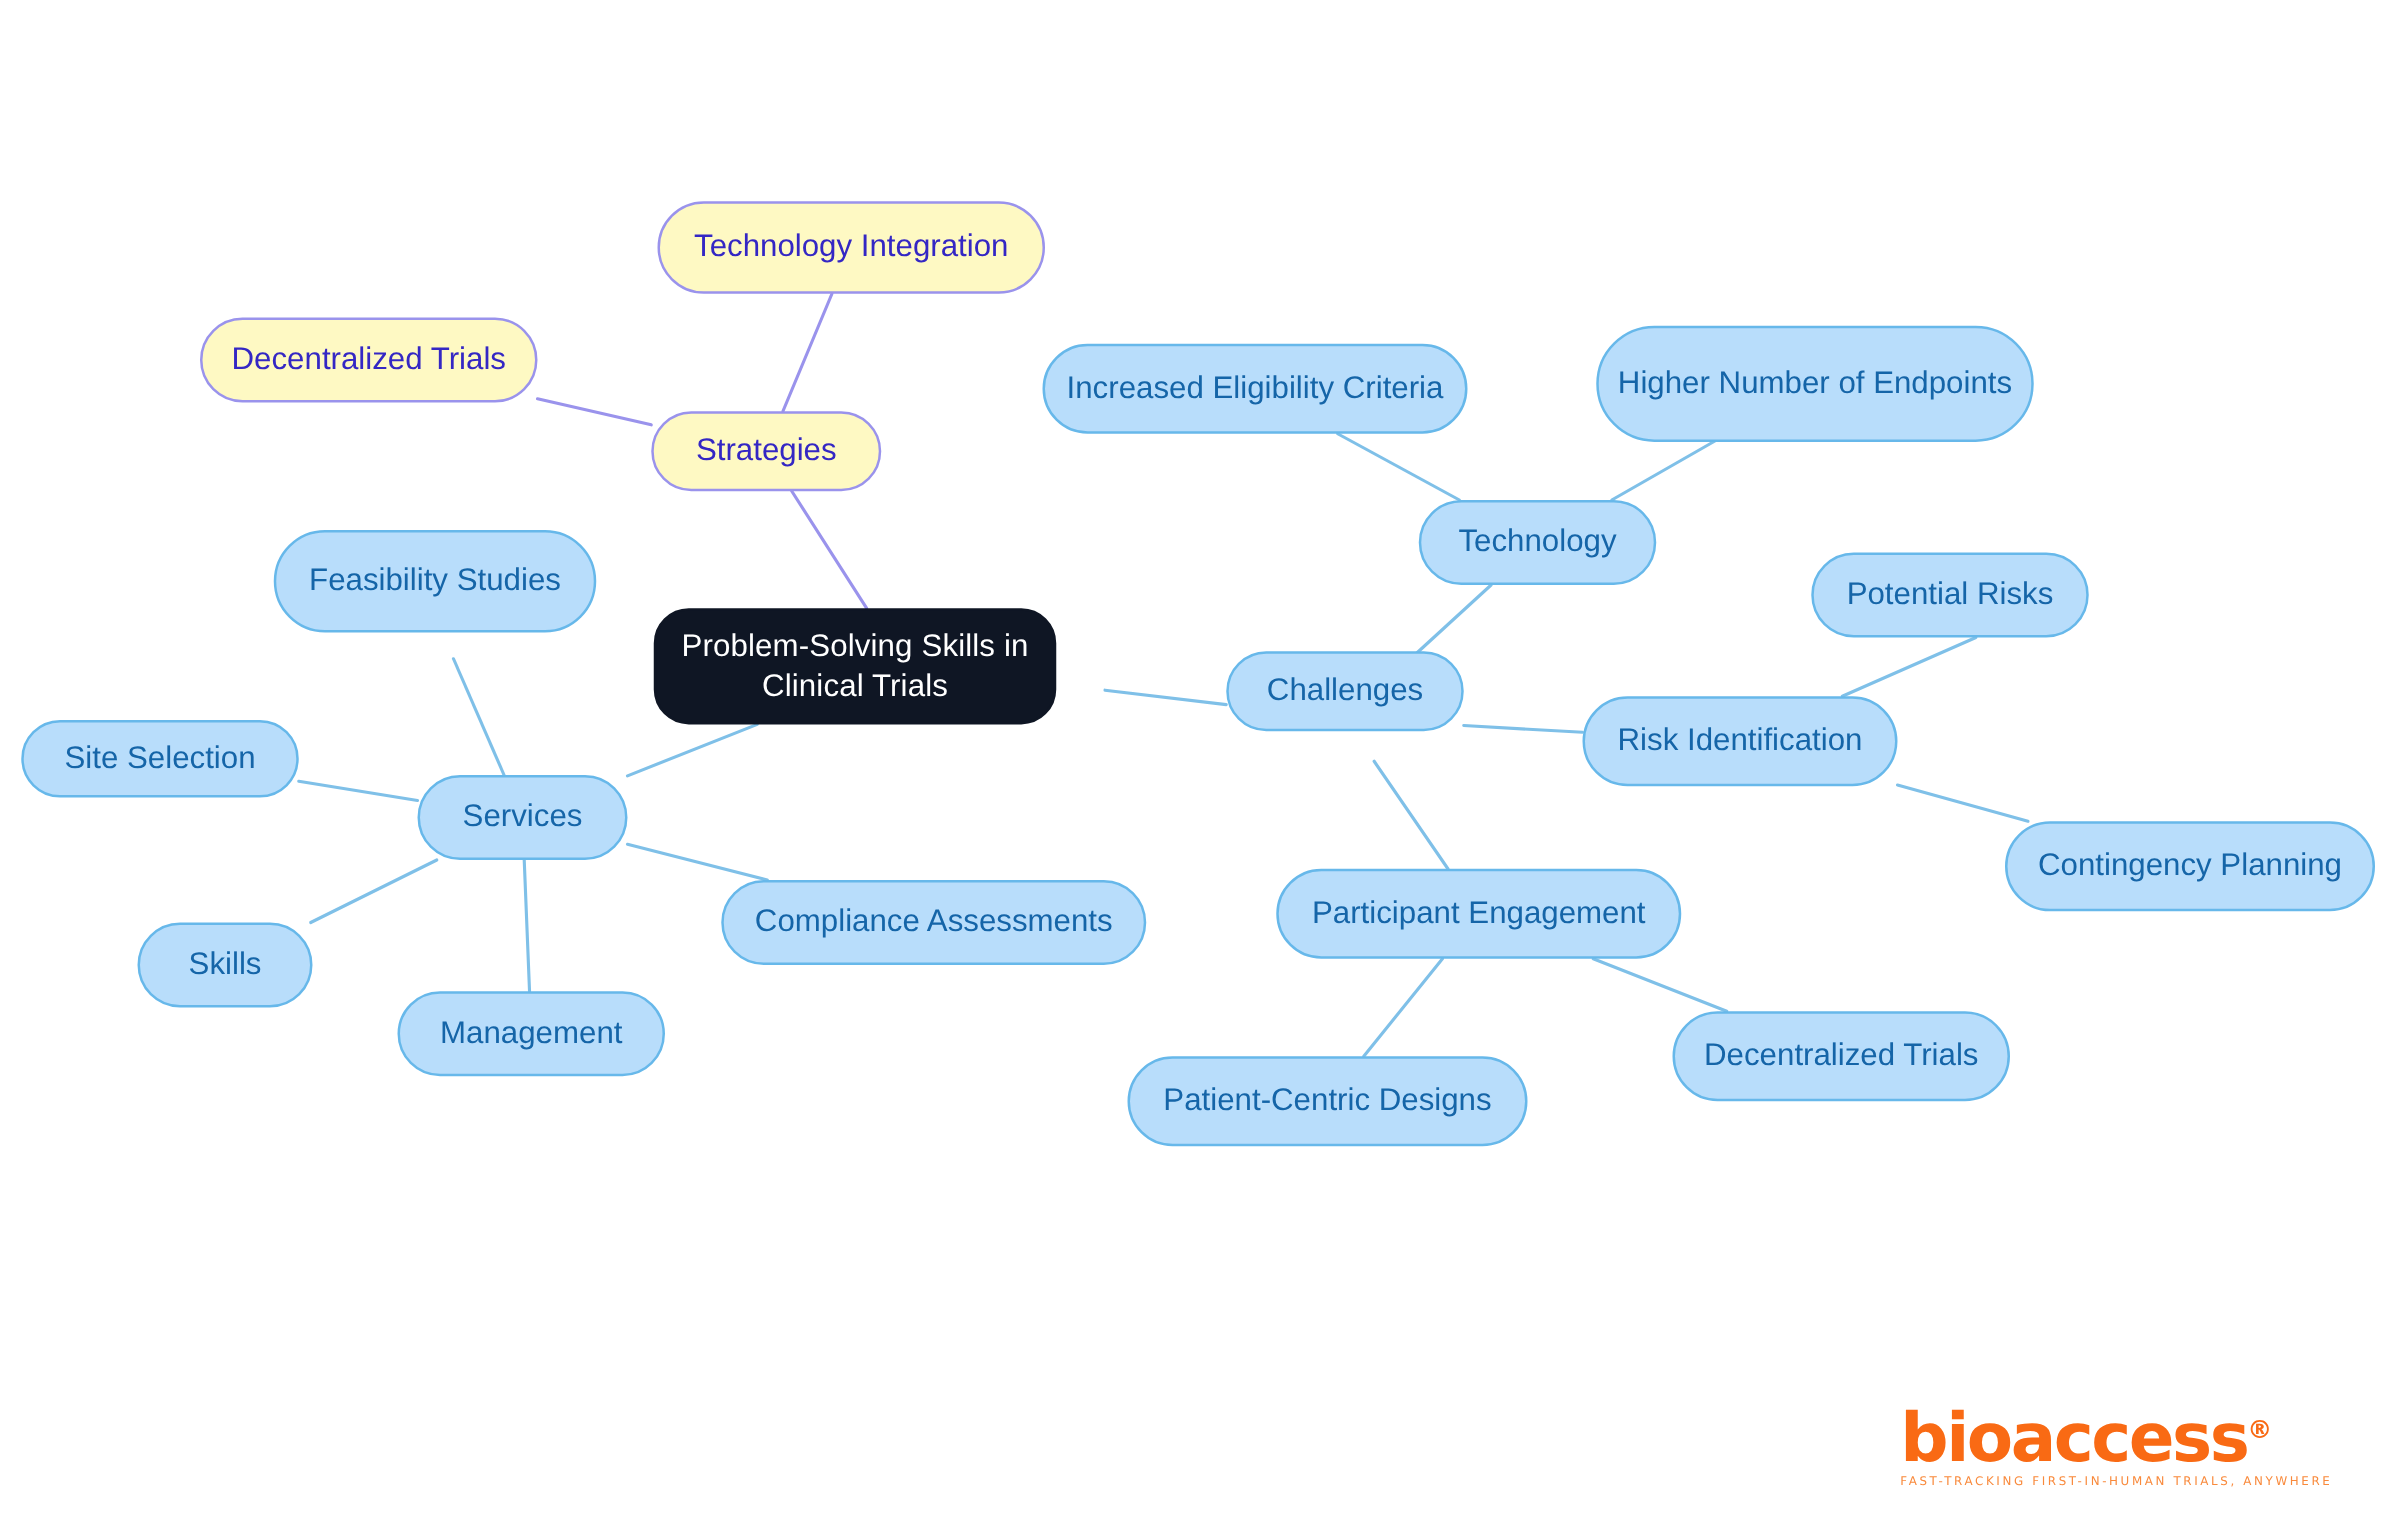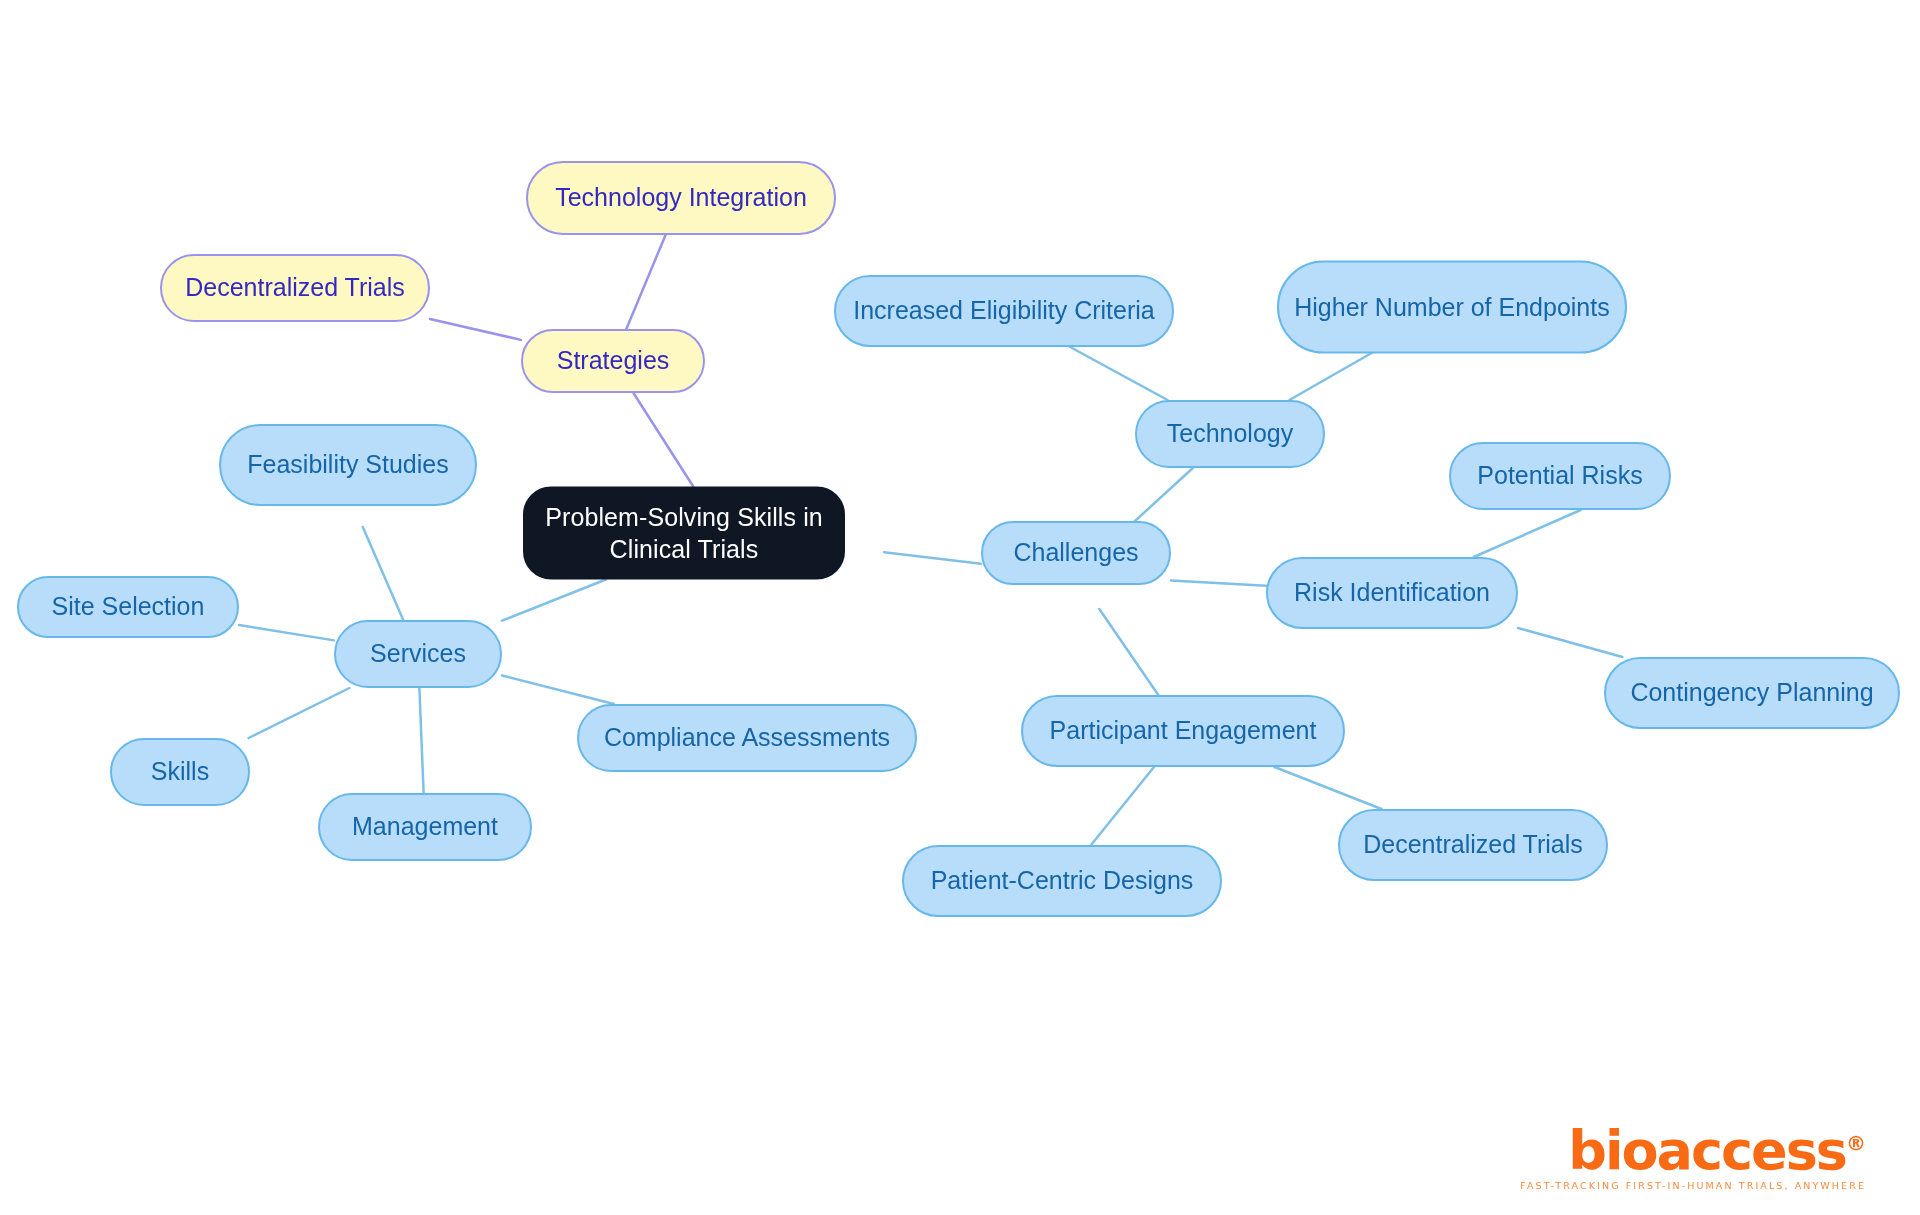--- a/index.html
+++ b/index.html
@@ -68,21 +68,21 @@
     font-weight: 400;
   }
   .node-label {
     display: block;
     padding: 0 6px;
   }
   #logo {
     position: absolute;
     right: 54px;
     bottom: 24px;
-    text-align: right;
+    text-align: left;
     user-select: none;
   }
   #logo-word {
     font-family: "DejaVu Sans", sans-serif;
     font-weight: bold;
     font-size: 54px;
     color: #f96a14;
     letter-spacing: -2px;
     line-height: 1;
     position: relative;

